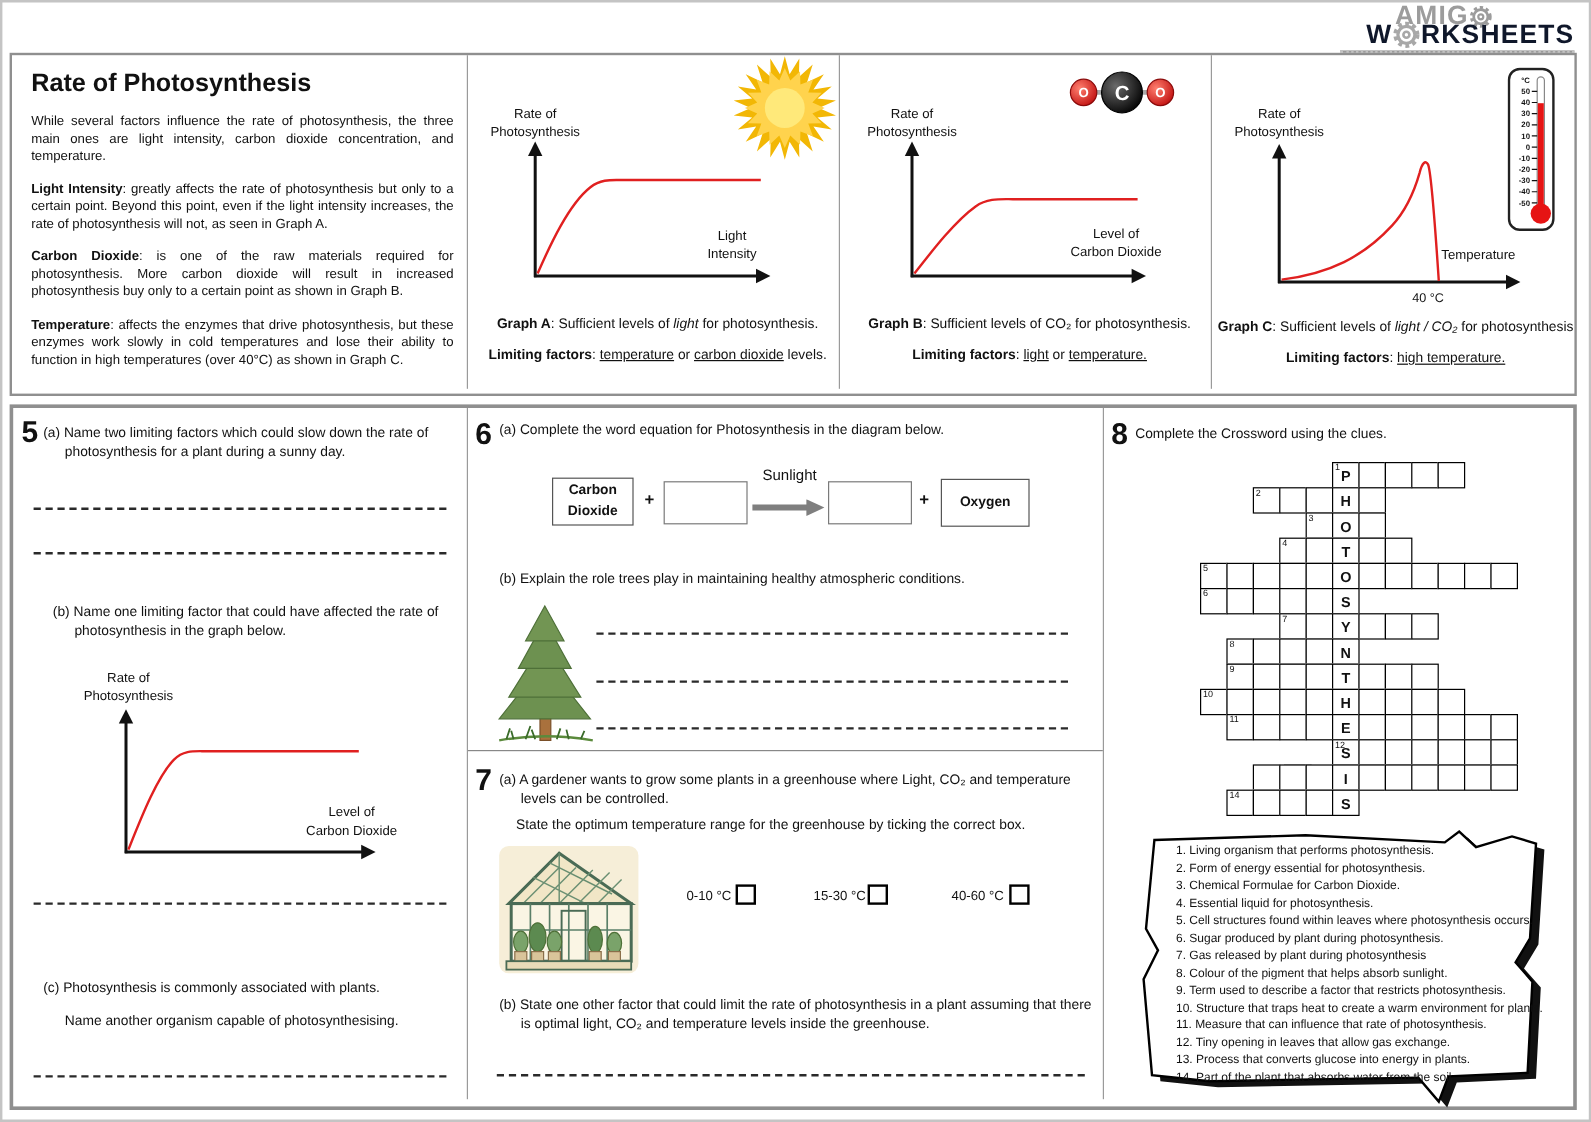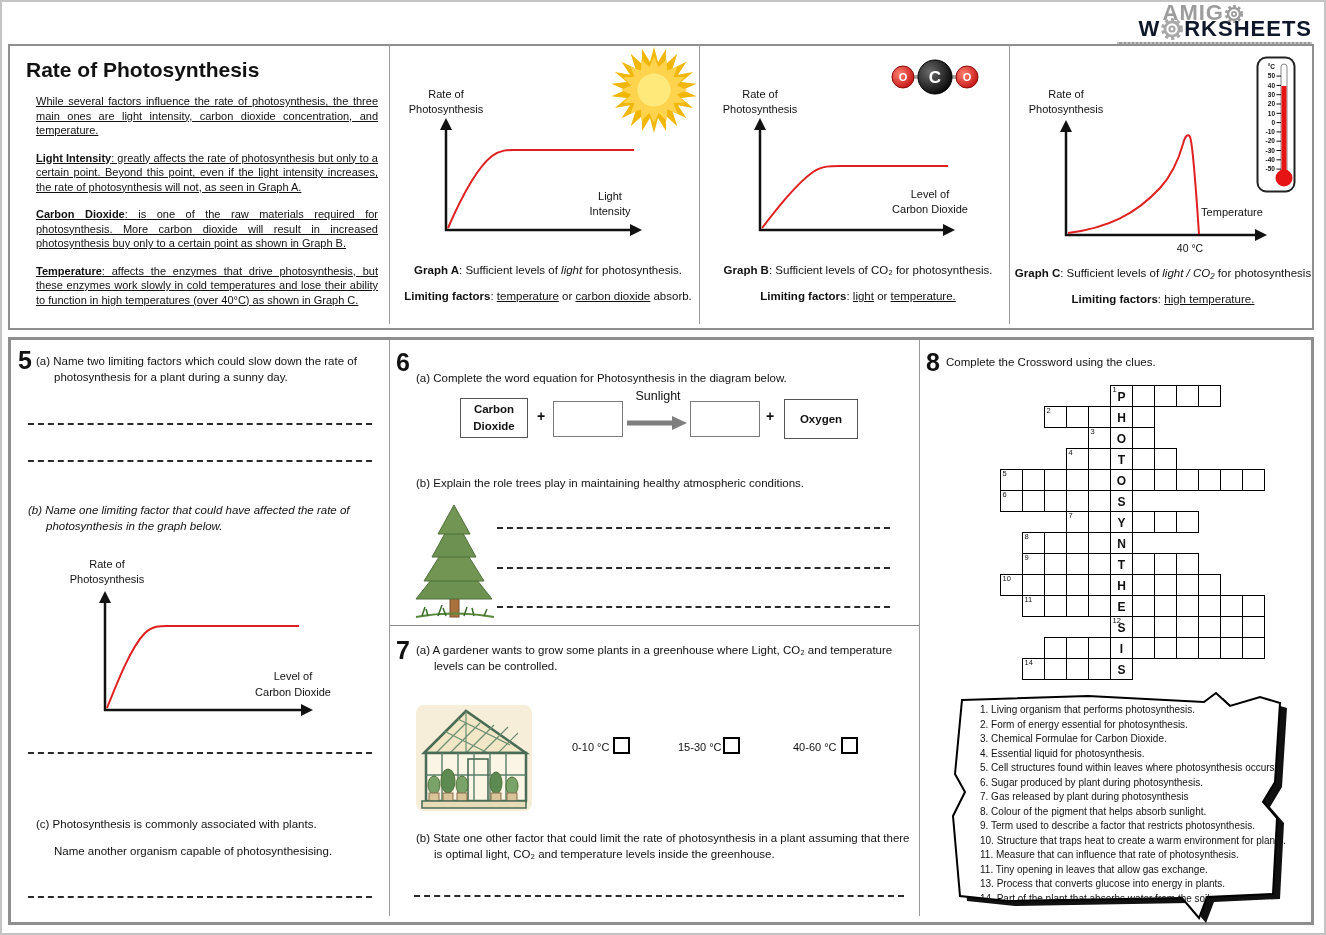--- a/index.html
+++ b/index.html
@@ -6,21 +6,21 @@
   #page { position:relative; width:1326px; height:935px; background:#fff;
           font-family:"Liberation Sans", sans-serif; color:#111; overflow:hidden;
           box-shadow: inset 0 0 0 2px #c4c4c4; }
   .abs { position:absolute; }
   .frame { position:absolute; border:2px solid #8f8f8f; background:#fff; }
   #bottom-frame { border-width:3px; }
   .vdiv { position:absolute; width:1px; background:#9a9a9a; }
   .hdiv { position:absolute; height:1px; background:#888; }
   .title { font-size:21px; font-weight:bold; }
   .body-txt { font-size:11px; line-height:1.32; text-align:justify; }
-  .body-txt p { margin:0 0 13px 10px;text-decoration:underline; }
+  .body-txt p { margin:0 0 13px 0; }
   .qnum { font-size:25px; font-weight:bold; }
   .qtext { font-size:11.5px; line-height:1.35; padding-left:18px; text-indent:-18px; }
   .caption { font-size:11.5px; text-align:center; }
   .dash-line { position:absolute; border-top:2px dashed #2a2a2a; height:0; }
   .eq-box { position:absolute; border:1px solid #7a7a7a; background:#fff; text-align:center; }
   .eq-box.filled { font-weight:bold; font-size:11.5px; }
   .plus { position:absolute; font-size:14px; font-weight:bold; }
   .gtxt { font-size:11px; fill:#111; }
   .gtxt-s { font-size:10.5px; fill:#111; }
   .opt-label { position:absolute; font-size:11px; }
@@ -83,21 +83,21 @@
     <text class="gtxt" x="48" y="33" text-anchor="middle">Photosynthesis</text>
     <line x1="48" y1="44" x2="48" y2="151" stroke="#111" stroke-width="2.5"></line>
     <polygon points="42,50 48,38 54,50" fill="#111"></polygon>
     <line x1="47" y1="150" x2="234" y2="150" stroke="#111" stroke-width="2.5"></line>
     <polygon points="232,144 244,150 232,156" fill="#111"></polygon>
     <path d="M 50,148 C 60,125 76,90 94,76 C 103,69 112,70 120,70 L 236,70" fill="none" stroke="#e02020" stroke-width="2"></path>
     <text class="gtxt" x="212" y="120" text-anchor="middle">Light</text>
     <text class="gtxt" x="212" y="135" text-anchor="middle">Intensity</text>
   </svg>
   <div class="abs caption" style="left:398px; top:264px; width:300px;"><b>Graph A</b><span>: Sufficient levels of </span><i>light</i><span> for photosynthesis.</span></div>
-  <div class="abs caption" style="left:398px; top:290px; width:300px;"><b>Limiting factors</b><span>: </span><u>temperature</u><span> or </span><u>carbon dioxide</u><span> absorb.</span></div>
+  <div class="abs caption" style="left:398px; top:290px; width:300px;"><b>Limiting factors</b><span>: </span><u>temperature</u><span> or </span><u>carbon dioxide</u><span> levels.</span></div>
 
   <svg class="abs" style="left:890px; top:52px;" width="90" height="50" viewBox="0 0 90 50">
     <defs>
       <radialGradient id="gC" cx="35%" cy="35%" r="75%">
           <stop offset="0%" stop-color="#6a6a6a"></stop>
           <stop offset="100%" stop-color="#000"></stop>
         </radialGradient>
       <radialGradient id="gO" cx="35%" cy="35%" r="75%">
           <stop offset="0%" stop-color="#ff8070"></stop>
           <stop offset="100%" stop-color="#bf0d0d"></stop>
@@ -167,39 +167,39 @@
     <text class="gtxt" x="214" y="136" text-anchor="middle">Temperature</text>
     <text class="gtxt-s" x="172" y="172" text-anchor="middle">40 °C</text>
   </svg>
   <div class="abs caption" style="left:1012px; top:267px; width:302px;"><b>Graph C</b><span>: Sufficient levels of </span><i>light / CO₂</i><span> for photosynthesis</span></div>
   <div class="abs caption" style="left:1012px; top:293px; width:302px;"><b>Limiting factors</b><span>: </span><u>high temperature.</u></div>
 
   <div class="abs qnum" style="left:18px; top:346px;">5</div>
   <div class="abs qtext" style="left:36px; top:354px; width:336px;">(a) Name two limiting factors which could slow down the rate of photosynthesis for a plant during a sunny day.</div>
   <div class="dash-line" style="left:28px; top:423px; width:344px;"></div>
   <div class="dash-line" style="left:28px; top:460px; width:344px;"></div>
-  <div class="abs qtext" style="left:28px; top:503px; width:336px;font-style:italic;">(b) Name one limiting factor that could have affected the rate of photosynthesis in the graph below.</div>
+  <div class="abs qtext" style="left:44px; top:503px; width:336px;">(b) Name one limiting factor that could have affected the rate of photosynthesis in the graph below.</div>
   <svg class="abs" style="left:55px; top:553px;" width="290" height="175" viewBox="0 0 290 175">
     <text class="gtxt" x="52" y="15" text-anchor="middle">Rate of</text>
     <text class="gtxt" x="52" y="30" text-anchor="middle">Photosynthesis</text>
     <line x1="50" y1="44" x2="50" y2="158" stroke="#111" stroke-width="2.5"></line>
     <polygon points="44,50 50,38 56,50" fill="#111"></polygon>
     <line x1="49" y1="157" x2="248" y2="157" stroke="#111" stroke-width="2.5"></line>
     <polygon points="246,151 258,157 246,163" fill="#111"></polygon>
     <path d="M 52,155 C 62,130 76,94 90,80 C 98,72 107,73 116,73 L 244,73" fill="none" stroke="#e02020" stroke-width="2"></path>
     <text class="gtxt" x="238" y="127" text-anchor="middle">Level of</text>
     <text class="gtxt" x="238" y="143" text-anchor="middle">Carbon Dioxide</text>
   </svg>
   <div class="dash-line" style="left:28px; top:752px; width:344px;"></div>
   <div class="abs qtext" style="left:36px; top:817px; width:340px;">(c) Photosynthesis is commonly associated with plants.</div>
   <div class="abs qtext" style="left:54px; top:844px; width:330px;">Name another organism capable of photosynthesising.</div>
   <div class="dash-line" style="left:28px; top:896px; width:344px;"></div>
 
   <div class="abs qnum" style="left:396px; top:348px;">6</div>
-  <div class="abs qtext" style="left:416px; top:371px; width:480px;">(a) Complete the word equation for Photosynthesis in the diagram below.</div>
+  <div class="abs qtext" style="left:416px; top:352px; width:480px;">(a) Complete the word equation for Photosynthesis in the diagram below.</div>
   <div class="eq-box filled" style="left:460px; top:398px; width:68px; height:40px; border-color:#555; line-height:1.45; padding-top:2px; box-sizing:border-box;">
       <div>Carbon</div>
       <div>Dioxide</div>
     </div>
   <div class="plus" style="left:537px; top:408px;">+</div>
   <div class="eq-box" style="left:553px; top:401px; width:68px; height:34px;"></div>
   <div class="abs" style="left:622px; top:389px; width:72px; text-align:center; font-size:12.5px;">Sunlight</div>
   <svg class="abs" style="left:626px; top:416px;" width="62" height="14" viewBox="0 0 62 14">
     <line x1="1" y1="7" x2="48" y2="7" stroke="#7f7f7f" stroke-width="5"></line>
     <polygon points="46,0 61,7 46,14" fill="#7f7f7f"></polygon>
@@ -216,20 +216,21 @@
     <polygon points="46,2 30,31 62,31" fill="#729553" stroke="#4e7038"></polygon>
     <path d="M8,114 Q46,107 86,114" stroke="#5b8a3c" stroke-width="2" fill="none"></path>
     <path d="M14,113 l3,-9 M20,113 l-2,-7 M30,113 l4,-11 M38,113 l-3,-8 M56,113 l3,-9 M66,113 l-2,-8 M76,113 l3,-7" stroke="#3a6b2a" stroke-width="1.5" fill="none"></path>
   </svg>
   <div class="dash-line" style="left:497px; top:527px; width:393px;"></div>
   <div class="dash-line" style="left:497px; top:567px; width:393px;"></div>
   <div class="dash-line" style="left:497px; top:606px; width:393px;"></div>
 
   <div class="abs qnum" style="left:396px; top:636px;">7</div>
   <div class="abs qtext" style="left:416px; top:643px; width:478px;">(a) A gardener wants to grow some plants in a greenhouse where Light, CO₂ and temperature levels can be controlled.</div>
+  <div class="abs" style="left:430px; top:682px; width:470px; font-size:11.5px;">State the optimum temperature range for the greenhouse by ticking the correct box.</div>
   <svg class="abs" style="left:414px; top:703px;" width="120" height="110" viewBox="0 0 120 110">
     <rect x="2" y="2" width="116" height="106" rx="8" fill="#f6eed8"></rect>
     <polygon points="10,50 52,8 112,50" fill="#f1e6c6" stroke="#4a6b55" stroke-width="2.5"></polygon>
     <path d="M22,50 L52,20 M36,50 L66,20 M52,50 L80,22 M68,50 L94,24 M84,50 L104,30 M52,8 L52,50 M30,28 L74,50 M44,16 L96,42" stroke="#6a8f72" stroke-width="1.2" fill="none"></path>
     <rect x="12" y="50" width="100" height="48" fill="#faf5e4" stroke="#4a6b55" stroke-width="2.5"></rect>
     <path d="M28,50 V98 M44,50 V98 M60,50 V98 M76,50 V98 M92,50 V98 M12,72 H112" stroke="#5a7f68" stroke-width="1.4"></path>
     <rect x="54" y="56" width="20" height="42" fill="none" stroke="#4a6b55" stroke-width="1.6"></rect>
     <g stroke="#4e7038" stroke-width="1">
       <ellipse cx="20" cy="82" rx="6" ry="9" fill="#7aa36a"></ellipse>
       <ellipse cx="34" cy="78" rx="7" ry="12" fill="#5c8a50"></ellipse>
@@ -422,18 +423,18 @@
       <div class="clue-line">2. Form of energy essential for photosynthesis.</div>
       <div class="clue-line">3. Chemical Formulae for Carbon Dioxide.</div>
       <div class="clue-line">4. Essential liquid for photosynthesis.</div>
       <div class="clue-line">5. Cell structures found within leaves where photosynthesis occurs.</div>
       <div class="clue-line">6. Sugar produced by plant during photosynthesis.</div>
       <div class="clue-line">7. Gas released by plant during photosynthesis</div>
       <div class="clue-line">8. Colour of the pigment that helps absorb sunlight.</div>
       <div class="clue-line">9. Term used to describe a factor that restricts photosynthesis.</div>
       <div class="clue-line">10. Structure that traps heat to create a warm environment for plants.</div>
       <div class="clue-line">11. Measure that can influence that rate of photosynthesis.</div>
-      <div class="clue-line">11. Tiny opening in leaves that allow gas exchange.</div>
+      <div class="clue-line">12. Tiny opening in leaves that allow gas exchange.</div>
       <div class="clue-line">13. Process that converts glucose into energy in plants.</div>
       <div class="clue-line">14. Part of the plant that absorbs water from the soil.</div>
     </div>
 
 </div>
 
 </body></html>

